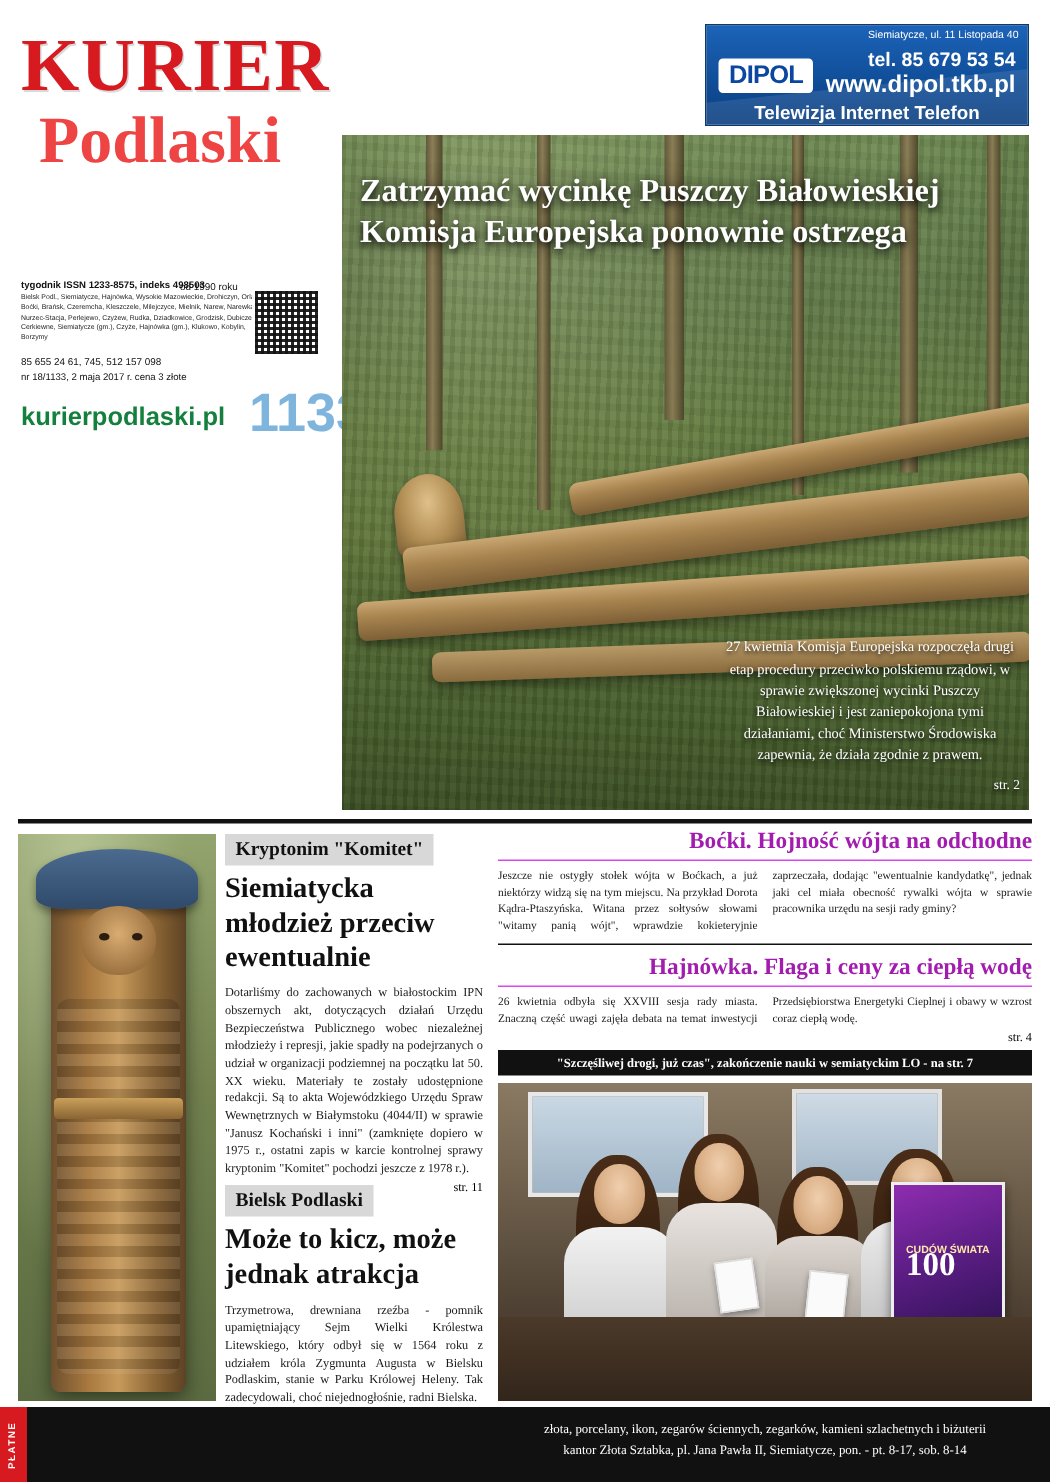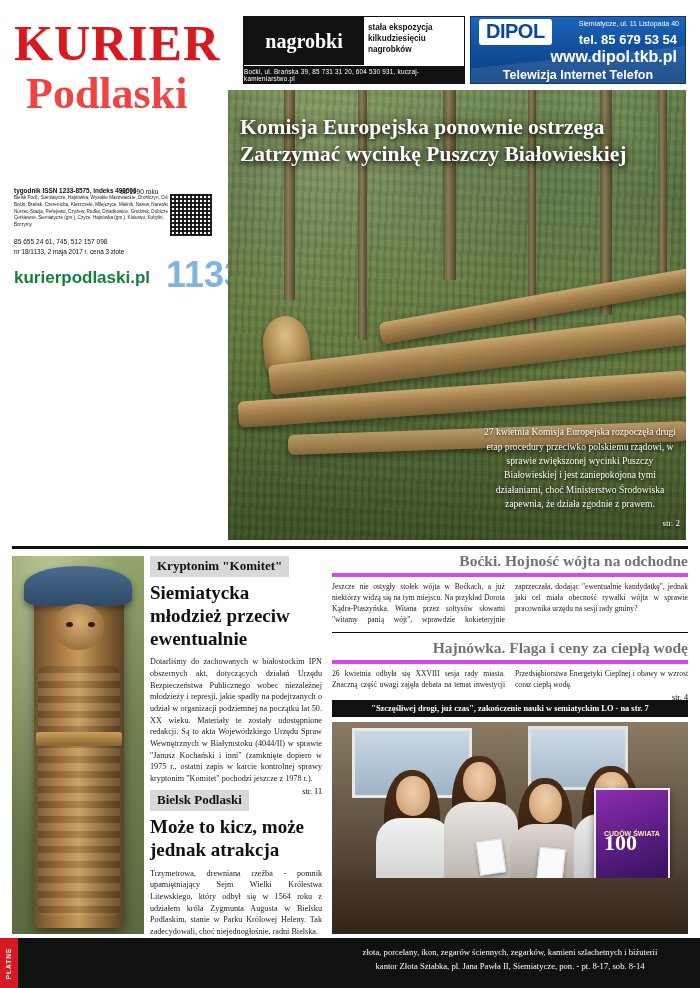--- a/index.html
+++ b/index.html
@@ -75,24 +75,24 @@
     border: 1px solid #0a3straight;
     border: 1px solid #0a3a73;
     color: #fff;
     overflow: hidden;
   }
   .ad-dipol .dip-top {
     position: absolute; right: 6px; top: 2px; font-size: 7px; text-align: right;
     line-height: 1.3;
   }
   .ad-dipol .dip-logo {
-    position: absolute; left: 8px; top: 2px;
+    position: absolute; left: 8px; top: 22px;
     background: #fff; color: #0b47a0;
     font-family: "Liberation Sans", sans-serif; font-weight: bold;
-    font-size: 20px; padding: 1px 7px 2px 7px; border-radius: 3px;
+    font-size: 17px; padding: 1px 7px 2px 7px; border-radius: 3px;
     letter-spacing: -0.5px;
   }
   .ad-dipol .dip-phone {
     position: absolute; right: 8px; top: 16px; font-size: 13px; font-weight: bold;
     color: #ffffff; text-align: right; line-height: 1.15;
   }
   .ad-dipol .dip-url {
     position: absolute; right: 8px; top: 31px; font-size: 16px; font-weight: bold;
     color: #ffffff; text-align: right;
   }
@@ -297,23 +297,23 @@
     text-align: justify;
   }
   .page-ref { text-align: right; font-size: 8.2px; font-family: "Liberation Serif", serif; margin-top: 3px; }
 
   .col-a2 { position: absolute; left: 150px; top: 790px; width: 172px; }
 
   
   .col-b { position: absolute; left: 332px; top: 552px; width: 356px; }
   .head-3 {
     font-family: "Liberation Serif", serif;
-    font-weight: bold; font-size: 15.5px; color: #737373;
+    font-weight: bold; font-size: 15.5px; color: #a21caf;
     text-align: right; margin: 0 0 4px 0;
-    border-bottom: 4px solid #d946ef;
+    border-bottom: 1px solid #d946ef;
     padding-bottom: 3px;
   }
   .two-col {
     column-count: 2; column-gap: 10px;
     font-family: "Liberation Serif", serif;
     font-size: 7.6px; line-height: 1.45; color: #1a1a1a; text-align: justify;
   }
   .hr-thin { height: 1px; background: #111; margin: 7px 0 6px 0; }
 
   
@@ -411,25 +411,20 @@
 <body>
 
 <div class="page">
 
   <div class="masthead">
     <div class="logo-block">
       <div class="logo-kurier">KURIER</div>
       <div class="logo-podlaski">Podlaski</div>
     </div>
 
-    <div class="ad-nagrobki">
-      <div class="an-left">nagrobki</div>
-      <div class="an-right">stała ekspozycja kilkudziesięciu nagrobków</div>
-      <div class="an-bottom">Boćki, ul. Brańska 39, 85 731 31 20, 604 530 931, kuczaj-kamieniarstwo.pl</div>
-    </div>
 
     <div class="ad-dipol">
       <div class="dip-swoosh"></div>
       <div class="dip-top">Siemiatycze, ul. 11 Listopada 40</div>
       <div class="dip-logo">DIPOL</div>
       <div class="dip-phone">tel. 85 679 53 54</div>
       <div class="dip-url">www.dipol.tkb.pl</div>
       <div class="dip-bottom">Telewizja Internet Telefon</div>
     </div>
 
@@ -455,22 +450,22 @@
       <div class="trunk t5"></div>
       <div class="trunk t6"></div>
     </div>
     <div class="log l3"></div>
     <div class="stump"></div>
     <div class="log l1"></div>
     <div class="log l2"></div>
     <div class="log l4"></div>
 
     <div class="lead-head">
+      <div>Zatrzymać wycinkę Puszczy Białowieskiej</div>
       <div>Komisja Europejska ponownie ostrzega</div>
-      <div>Zatrzymać wycinkę Puszczy Białowieskiej</div>
     </div>
 
     <div class="lead-box">
       <span>27 kwietnia Komisja Europejska rozpoczęła drugi etap procedury przeciwko polskiemu rządowi, w sprawie zwiększonej wycinki Puszczy Białowieskiej i jest zaniepokojona tymi działaniami, choć Ministerstwo Środowiska zapewnia, że działa zgodnie z prawem.</span>
       <span class="pg">str. 2</span>
     </div>
   </div>
 
   <div class="hr-thick"></div>
 

